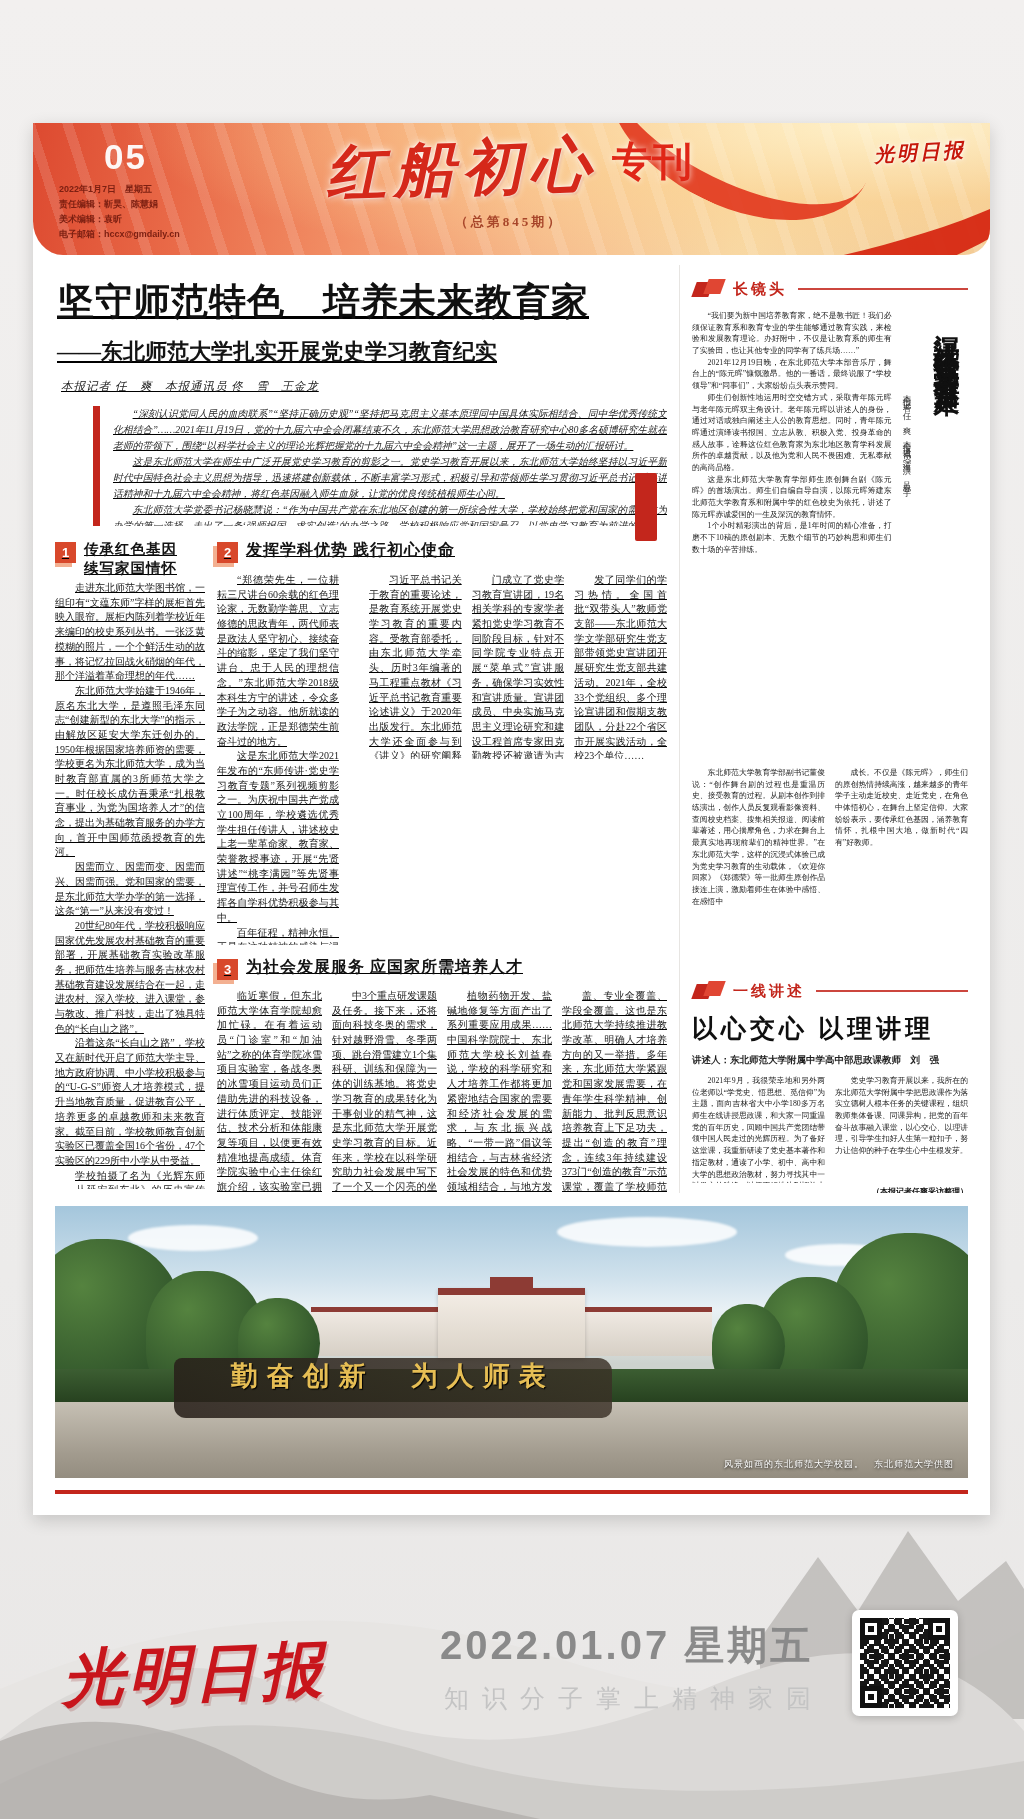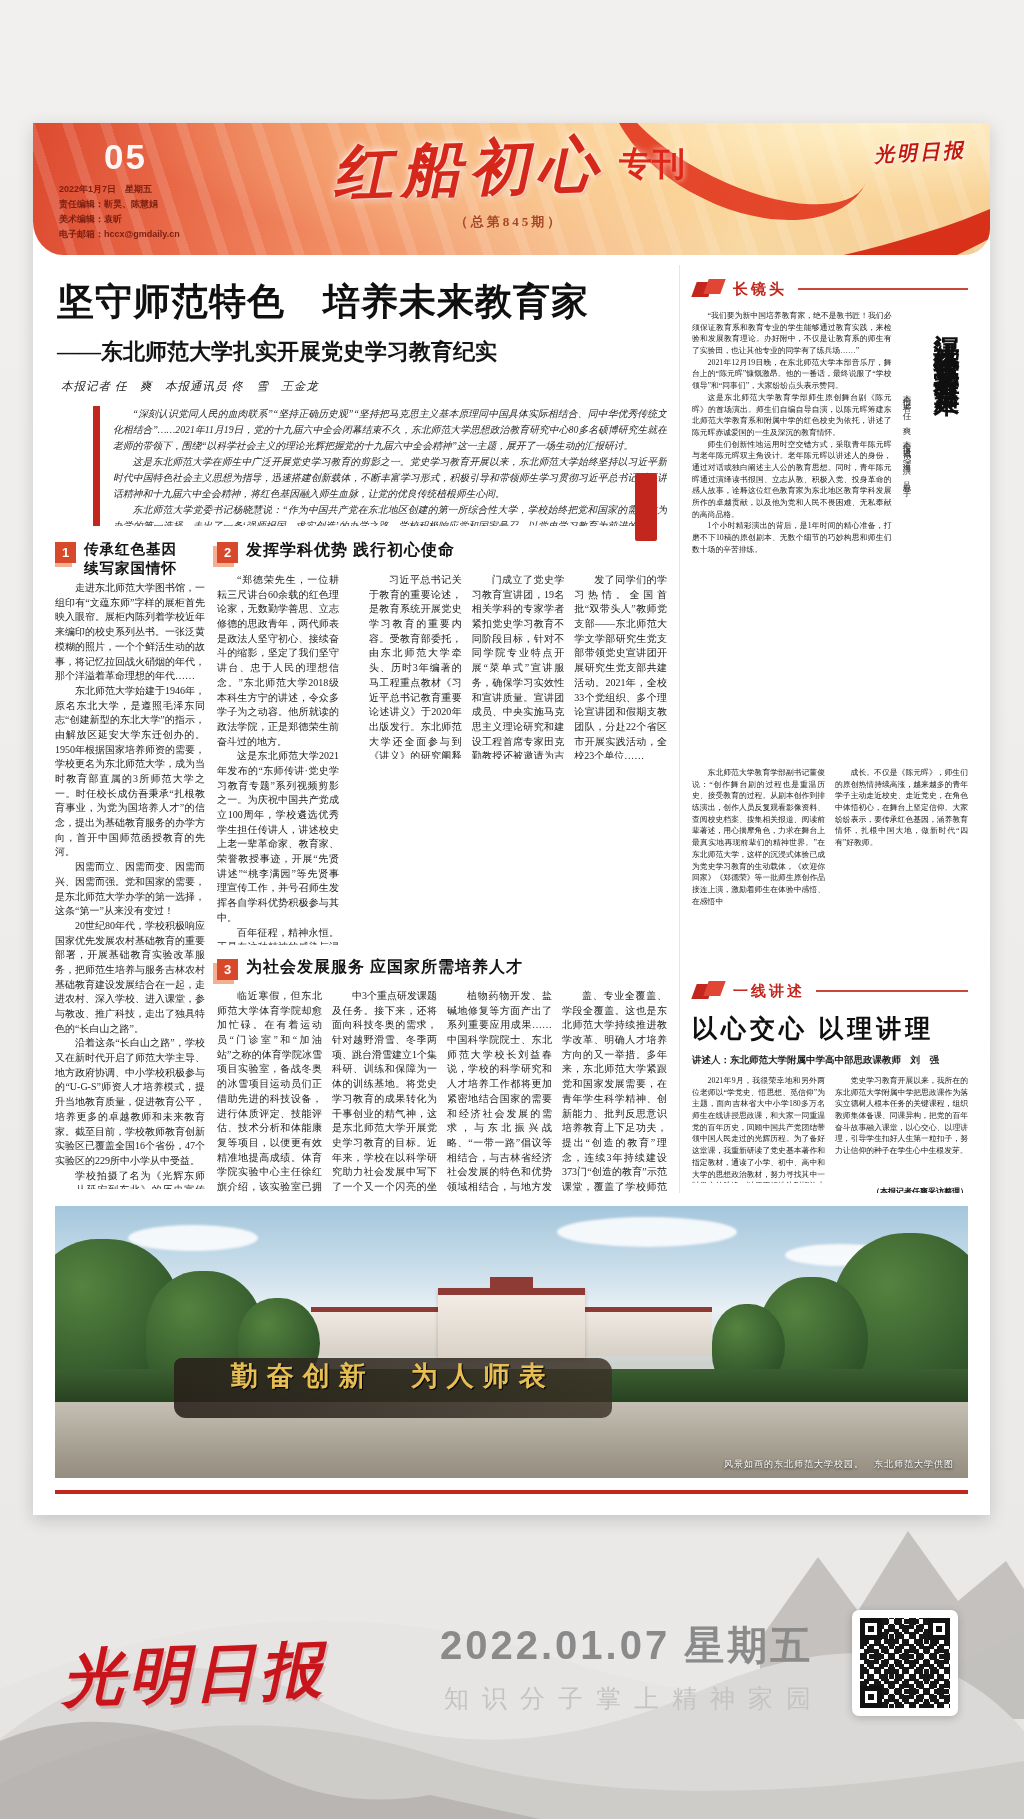--- a/index.html
+++ b/index.html
@@ -35,33 +35,33 @@
   .banner-left { position:absolute; left:26px; top:14px; z-index:3; }
   .page-num { font-family:"Liberation Sans",sans-serif; font-size:35px; font-weight:bold; color:#fff; opacity:.95; letter-spacing:2px;margin-left:45px; }
   .masthead-lines { margin-top:5px; font-family:"Liberation Sans",sans-serif; font-size:9px; font-weight:bold; color:#7d2012; line-height:1.65; }
   .banner-center { position:absolute; left:196px; top:6px; width:560px; text-align:center; z-index:3; }
   .banner-title {
     display:inline-block; font-family:"DejaVu Serif",serif; font-style:italic; font-weight:bold;
     font-size:60px; color:#d5281a; letter-spacing:8px; transform:rotate(-2deg);
     text-shadow:0 0 3px #fff, 0 0 9px rgba(255,255,255,.95), 2px 2px 2px rgba(180,40,10,.25);
   }
   .banner-subtitle {
-    display:inline-block; font-family:"Liberation Sans",sans-serif; font-weight:bold; font-size:33px; color:#e02717;
+    display:inline-block; font-family:"Liberation Sans",sans-serif; font-weight:bold; font-size:40px; color:#e02717;
     margin-left:14px; vertical-align:14px; text-shadow:0 0 6px rgba(255,255,255,.85);
   }
   .issue { margin-top:3px; font-size:13px; color:#a8462a; letter-spacing:3px; font-weight:bold; }
   .banner-logo {
     position:absolute; right:24px; top:16px; z-index:3; font-family:"DejaVu Serif",serif; font-style:italic; font-weight:bold;
     font-size:20px; color:#c6170b; letter-spacing:3px; transform:rotate(-3deg);
     text-shadow:0 0 3px #fff, 0 0 7px rgba(255,255,255,.9);
   }
   
   .content { padding: 10px 22px 0; }
   .cols-row { display:flex; gap:12px; height: 928px; overflow:hidden; }
-  .main-col { width:612px; flex:none; position:relative; }
+  .main-col { width:612px; flex:none; position:relative;text-decoration:underline; }
   .side-col { flex:1; min-width:0; border-left:1px solid #e7e5e2; padding-left:12px; }
   .headline { font-size:37px; font-weight:bold; color:#101010; letter-spacing:1px; margin:12px 0 0 2px; }
   .subhead { font-size:22px; font-weight:bold; color:#141414; margin:10px 0 0 2px; }
   .byline { font-size:11.5px; font-style:italic; color:#222; margin:12px 0 0 6px; letter-spacing:1px; }
   .intro { margin:12px 0 0 38px; border-left:7px solid #c3261c; padding-left:13px; height:120px; overflow:hidden; }
   .intro p { font-size:9.8px; line-height:1.64; font-style:italic; color:#272727; text-align:justify; text-indent:2em; }
   .ornament { position:absolute; left:580px; top:208px; width:22px; height:68px; background:#c3261c; border-radius:2px; }
   .sections { display:flex; gap:12px; margin-top:14px; }
   .sec-head { display:flex; align-items:flex-start; gap:8px; }
   .numbox {
@@ -317,22 +317,22 @@
               <i class="f2"></i>
             </span>
           <span class="side-label">长镜头</span>
           <i class="rule"></i>
         </div>
 
         <div class="feature-row">
           <div class="feature-text">
             <p>“我们要为新中国培养教育家，绝不是教书匠！我们必须保证教育系和教育专业的学生能够通过教育实践，来检验和发展教育理论。办好附中，不仅是让教育系的师生有了实验田，也让其他专业的同学有了练兵场……”</p>
             <p>2021年12月19日晚，在东北师范大学本部音乐厅，舞台上的“陈元晖”慷慨激昂。他的一番话，最终说服了“学校领导”和“同事们”，大家纷纷点头表示赞同。</p>
+            <p>师生们创新性地运用时空交错方式，采取青年陈元晖与老年陈元晖双主角设计。老年陈元晖以讲述人的身份，通过对话或独白阐述主人公的教育思想。同时，青年陈元晖通过演绎读书报国、立志从教、积极入党、投身革命的感人故事，诠释这位红色教育家为东北地区教育学科发展所作的卓越贡献，以及他为党和人民不畏困难、无私奉献的高尚品格。</p>
             <p>这是东北师范大学教育学部师生原创舞台剧《陈元晖》的首场演出。师生们自编自导自演，以陈元晖筹建东北师范大学教育系和附属中学的红色校史为依托，讲述了陈元晖赤诚爱国的一生及深沉的教育情怀。</p>
-            <p>师生们创新性地运用时空交错方式，采取青年陈元晖与老年陈元晖双主角设计。老年陈元晖以讲述人的身份，通过对话或独白阐述主人公的教育思想。同时，青年陈元晖通过演绎读书报国、立志从教、积极入党、投身革命的感人故事，诠释这位红色教育家为东北地区教育学科发展所作的卓越贡献，以及他为党和人民不畏困难、无私奉献的高尚品格。</p>
             <p>1个小时精彩演出的背后，是1年时间的精心准备，打磨不下10稿的原创剧本、无数个细节的巧妙构思和师生们数十场的辛苦排练。</p>
           </div>
           <div class="vertical-block">
             <div class="v-byline">本报记者 任　爽　本报通讯员 谭海洪　吕春宇</div>
             <div class="v-title">沉浸式体验让党史学习教育活起来</div>
           </div>
         </div>
 
         <div class="feature-two">
           <div>

